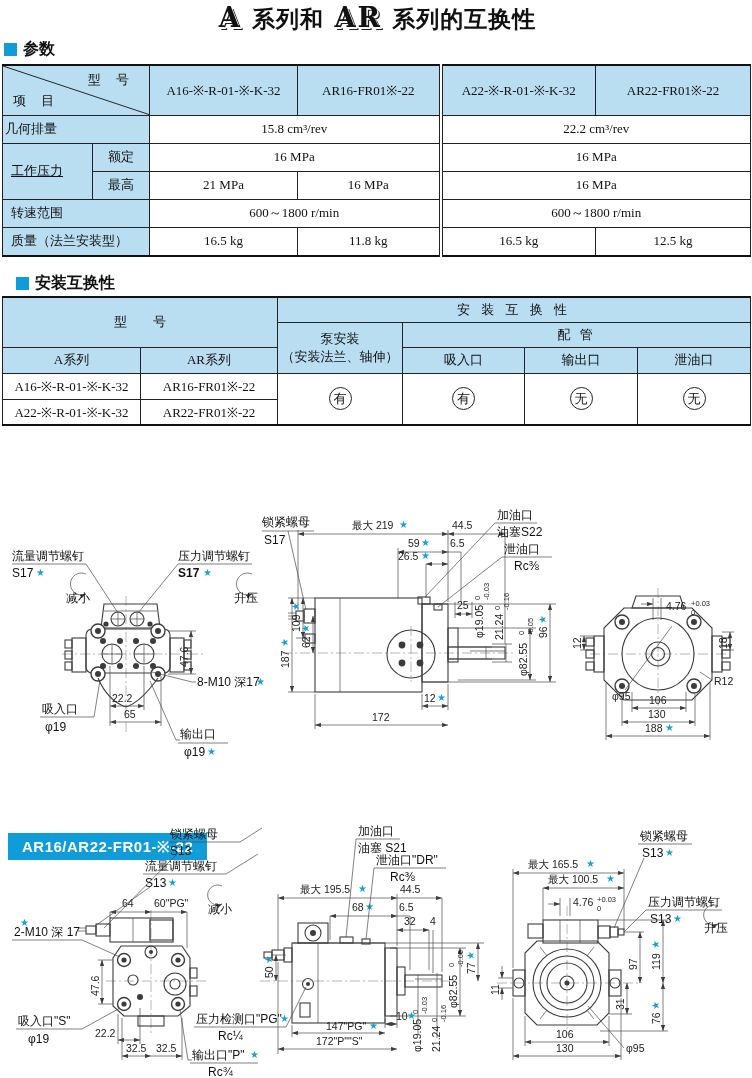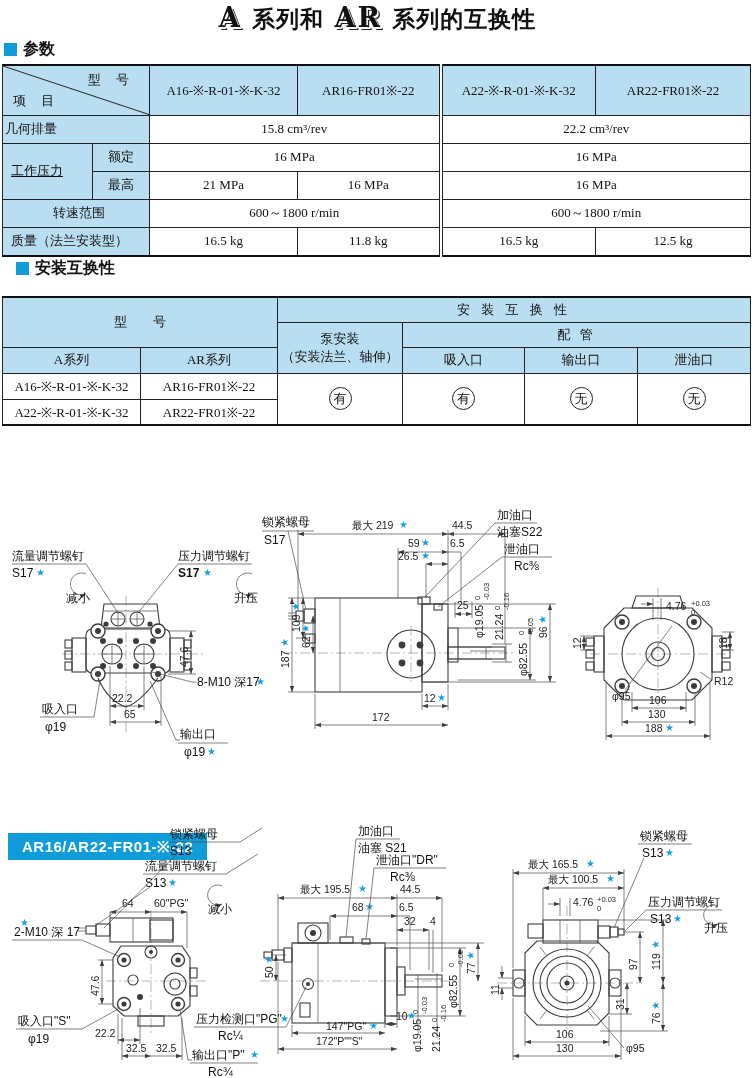--- a/index.html
+++ b/index.html
@@ -101,35 +101,35 @@
       <td colspan="2">16 MPa</td>
       <td colspan="2" class="dbl">16 MPa</td>
     </tr>
     <tr>
       <td class="hd">最高</td>
       <td>21 MPa</td>
       <td>16 MPa</td>
       <td colspan="2" class="dbl">16 MPa</td>
     </tr>
     <tr>
-      <td colspan="2" class="hd" style="text-align:center;padding-left:8px;">转速范围</td>
+      <td colspan="2" class="hd" style="text-align:left;padding-left:8px;">转速范围</td>
       <td colspan="2">600～1800 r/min</td>
       <td colspan="2" class="dbl">600～1800 r/min</td>
     </tr>
     <tr>
       <td colspan="2" class="hd thick-b" style="text-align:left;padding-left:8px;">质量（法兰安装型）</td>
       <td class="thick-b">16.5 kg</td>
       <td class="thick-b">11.8 kg</td>
       <td class="thick-b dbl">16.5 kg</td>
       <td class="thick-b">12.5 kg</td>
     </tr>
   </tbody>
     </table>
 
-  <div class="sec" style="top:258px;padding-left:12px;">
+  <div class="sec" style="top:273px;padding-left:12px;">
     <span class="bullet-sq"></span>
     <span>安装互换性</span>
   </div>
 
   <table class="t2">
     <colgroup>
         <col style="width:138px">
         <col style="width:137px">
         <col style="width:125px">
         <col style="width:122px">

